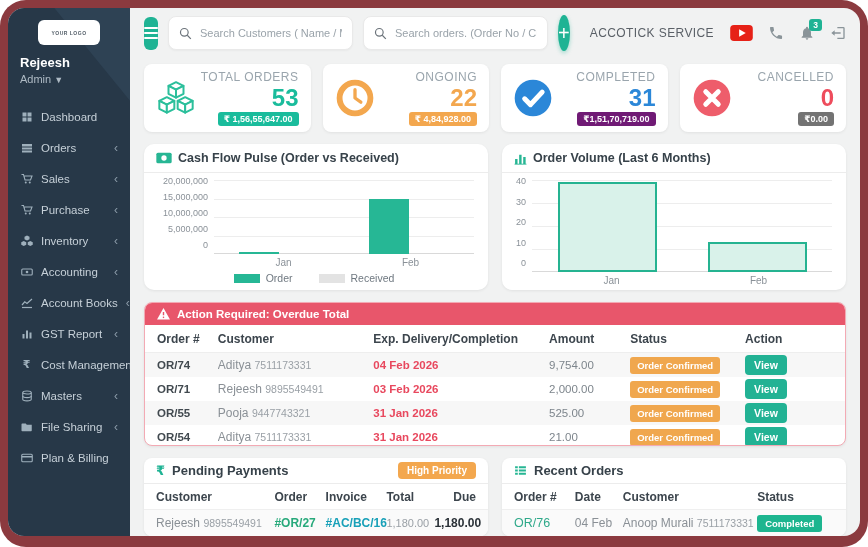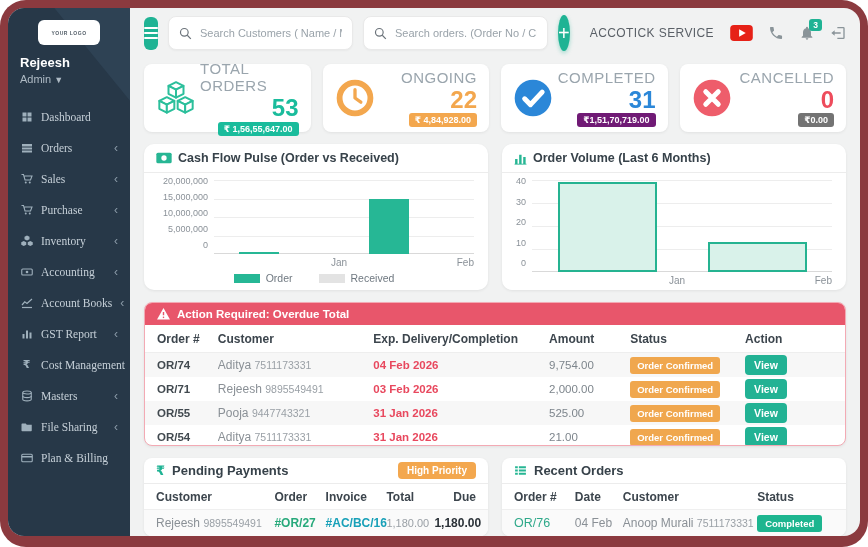--- a/index.html
+++ b/index.html
@@ -16,21 +16,21 @@
   .logo-pill { width:62px; height:25px; background:#fff; border-radius:6px; margin:2px auto 10px auto;
      display:flex; align-items:center; justify-content:center; font-size:5px; font-weight:bold; letter-spacing:.5px; color:#55606a; }
   .user-name { font-size:13px; font-weight:bold; color:#fff; }
   .user-role { font-size:11px; color:#aebac4; margin-top:3px; cursor:pointer; }
   .user-role .caret { font-size:9px; margin-left:3px; }
   .nav { position:relative; z-index:1; padding-top:10px; }
   .nav-item { display:flex; align-items:center; gap:8px; padding:0 12px; height:31px; font-size:11.5px; cursor:pointer; }
   .nav-icon { width:13px; height:13px; flex:0 0 13px; color:#9fb0bc; display:flex; align-items:center; justify-content:center; }
   .nav-icon svg { width:12px; height:12px; display:block; }
   .nav-icon.rupee { font-size:11px; font-weight:bold; }
-  .nav-label { white-space:nowrap;font-family:Liberation Serif, serif; }
+  .nav-label { white-space:nowrap; }
   .nav-chev { margin-left:auto; color:#8c9ca9; font-size:12px; line-height:1; }
 
   
   .main { flex:1; display:flex; flex-direction:column; min-width:0; }
   .topbar { height:50px; flex:0 0 50px; display:flex; align-items:center; padding:0 14px; gap:10px; }
   .hamburger { width:38px; height:33px; background:#1fb394; border-radius:6px; border:none; display:flex; flex-direction:column; align-items:center; justify-content:center; gap:3px; cursor:pointer; }
   .hamburger span { width:14px; height:2px; background:#fff; border-radius:1px; display:block; }
   .searchbox { width:198px; height:34px; background:#fff; border:1px solid #e9e9e9; border-radius:8px; display:flex; align-items:center; padding:0 10px; gap:8px; box-shadow:0 1px 2px rgba(0,0,0,.04); }
   .searchbox svg { flex:0 0 13px; }
   .searchbox input { border:none; outline:none; flex:1; min-width:0; font-size:11px; color:#555; background:transparent; font-family:inherit; }
@@ -43,21 +43,21 @@
   .badge-count { position:absolute; top:-6px; right:-7px; background:#1fb394; color:#fff; font-size:8.5px; font-weight:bold; padding:1px 4px; border-radius:3px; }
 
   
   .content { flex:1; padding:6px 14px 0 14px; display:flex; flex-direction:column; gap:12px; overflow:hidden; }
 
   .stats-row { display:grid; grid-template-columns:repeat(4,1fr); gap:12px; }
   .stat-card { background:#fff; border-radius:8px; box-shadow:0 1px 3px rgba(0,0,0,.07); height:68px; display:flex; align-items:center; padding:8px 12px; }
   .stat-icon { width:44px; flex:0 0 44px; display:flex; align-items:center; }
   .stat-icon svg { width:40px; height:40px; }
   .stat-right { margin-left:auto; display:flex; flex-direction:column; align-items:flex-end; gap:1px; }
-  .stat-label { font-size:15px; letter-spacing:.5px; color:#9aa5ad; }
+  .stat-label { font-size:12px; letter-spacing:.5px; color:#9aa5ad; }
   .stat-value { font-size:24px; font-weight:bold; line-height:1.05; }
   .stat-badge { font-size:9px; font-weight:bold; color:#fff; border-radius:3px; padding:2px 6px; }
 
   .charts-row { display:grid; grid-template-columns:1fr 1fr; gap:14px; }
   .card { background:#fff; border-radius:8px; box-shadow:0 1px 3px rgba(0,0,0,.07); overflow:hidden; }
   .chart-card { height:146px; display:flex; flex-direction:column;border-radius:10px; }
   .card-head { display:flex; align-items:center; gap:6px; padding:7px 12px; border-bottom:1px solid #ececec; font-size:12.5px; font-weight:bold; color:#37424a; }
   .card-head svg { flex:0 0 auto; }
   .chart-body { flex:1; padding:7px 14px 4px 10px; display:flex; flex-direction:column; }
   .chart-main { display:flex; flex:1; }
@@ -70,21 +70,21 @@
   .bar-groups { position:absolute; inset:0; display:flex; align-items:flex-end; }
   .bar-group { flex:1; display:flex; justify-content:center; align-items:flex-end; height:100%; }
   .bar-pair { display:flex; align-items:flex-end; width:62%; height:100%; }
   .bar { width:50%; }
   .bar.order { background:#26b795; }
   .bar.received { background:#e3e3e3; }
   .bar.volume { width:66%; background:#d9f2ea; border:2px solid #25b391; }
   .x-labels { display:flex; font-size:10px; color:#8a9198; padding-top:3px; }
   .x-labels.pad-wide { margin-left:66px; }
   .x-labels.pad-narrow { margin-left:26px; }
-  .x-label { flex:1; text-align:right; }
+  .x-label { flex:1; text-align:center; }
   .legend { display:flex; justify-content:center; gap:26px; padding:4px 0 2px 0; font-size:10.5px; color:#6f7competitors880; color:#6f7880; }
   .legend-item { display:flex; align-items:center; gap:6px; }
   .swatch { width:26px; height:9px; display:inline-block; }
 
   
   .overdue-card { border:1px solid #f3aab4; border-radius:8px; background:#fff; overflow:hidden; box-shadow:0 1px 3px rgba(0,0,0,.07); }
   .overdue-head { background:#e8566b; color:#fff; font-size:11.5px; font-weight:bold; padding:5px 12px; display:flex; align-items:center; gap:7px; }
   .otable { width:100%; }
   .orow { display:grid; grid-template-columns:9% 23% 26% 12% 17% 13%; align-items:center; padding:0 12px; }
   .orow.head { font-size:12px; font-weight:bold; color:#3c454d; height:28px; border-bottom:1px solid #eee; }

